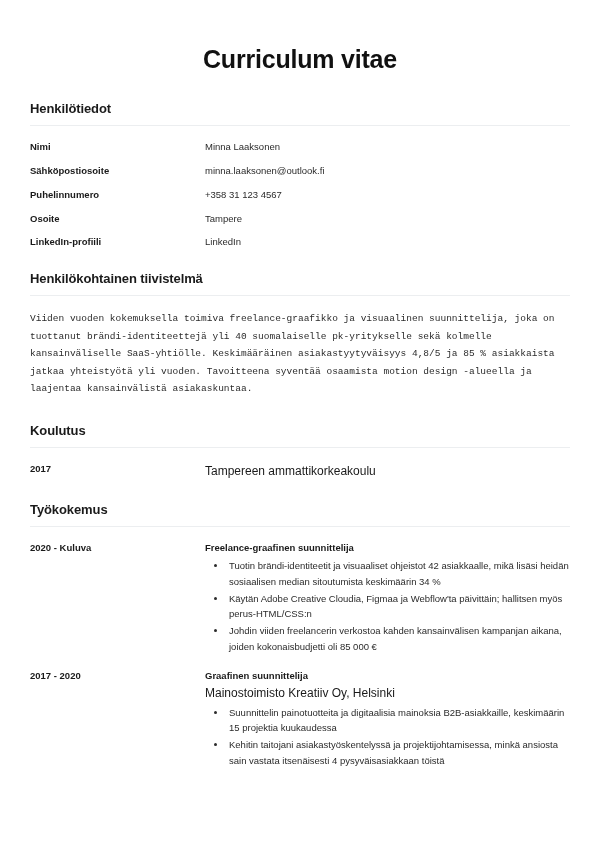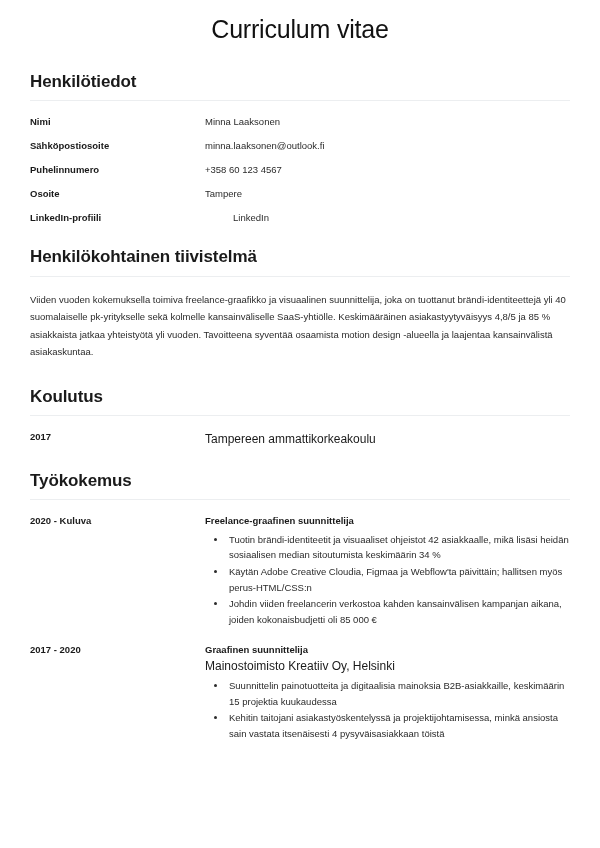--- a/index.html
+++ b/index.html
@@ -21,34 +21,34 @@
     height: 848px;
     background: #ffffff;
     padding: 0 30px;
     position: relative;
     overflow: hidden;
   }
 
   .doc-title {
     text-align: center;
     font-size: 25px;
-    font-weight: normal;
+    font-weight: bold;
     letter-spacing: -0.2px;
     color: #111111;
     margin: 0;
-    padding-top: 14px;
+    padding-top: 44px;
     line-height: 1.25;
   }
 
   .section {
     margin-top: 0;
   }
 
   .section-heading {
-    font-size: 17px;
+    font-size: 13px;
     font-weight: bold;
     color: #1a1a1a;
     margin: 0;
     line-height: 1.3;
     letter-spacing: -0.1px;
   }
 
   .section-rule {
     border: 0;
     border-top: 1px solid #eceef0;
@@ -58,21 +58,21 @@
 
   
   .details {
     margin-top: 15px;
   }
   .detail-row {
     display: flex;
     align-items: flex-start;
     margin-bottom: 11px;
   }
-  .detail-row:last-child { margin-bottom: 0; gap: 28px; }
+  .detail-row:last-child { margin-bottom: 0; }
   .detail-label {
     width: 175px;
     flex: 0 0 175px;
     font-size: 9.5px;
     font-weight: bold;
     color: #1a1a1a;
     line-height: 1.35;
   }
   .detail-value {
     font-size: 9.5px;
@@ -82,20 +82,21 @@
   }
 
   
   .summary {
     margin-top: 14px;
     font-size: 9.5px;
     line-height: 1.85;
     color: #2b2b2b;
     text-align: left;
     max-width: 540px;
+    font-family: Liberation Mono, monospace;
   }
 
   
   .entry {
     display: flex;
     align-items: flex-start;
     margin-top: 14px;
   }
   .entry-period {
     width: 175px;
@@ -157,21 +158,21 @@
       <div class="detail-row">
         <div class="detail-label">Nimi</div>
         <div class="detail-value">Minna Laaksonen</div>
       </div>
       <div class="detail-row">
         <div class="detail-label">Sähköpostiosoite</div>
         <div class="detail-value">minna.laaksonen@outlook.fi</div>
       </div>
       <div class="detail-row">
         <div class="detail-label">Puhelinnumero</div>
-        <div class="detail-value">+358 60 123 4567</div>
+        <div class="detail-value">+358 31 123 4567</div>
       </div>
       <div class="detail-row">
         <div class="detail-label">Osoite</div>
         <div class="detail-value">Tampere</div>
       </div>
       <div class="detail-row">
         <div class="detail-label">LinkedIn-profiili</div>
         <div class="detail-value">LinkedIn</div>
       </div>
     </div>

